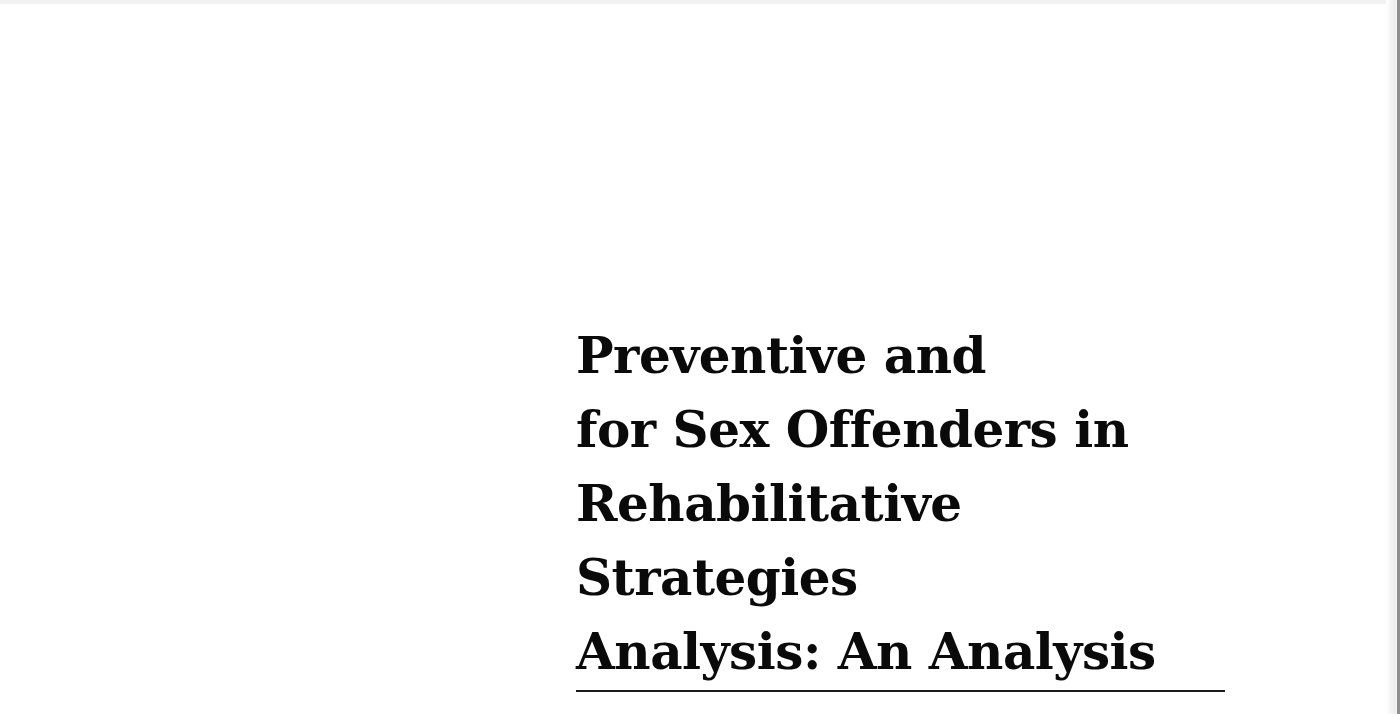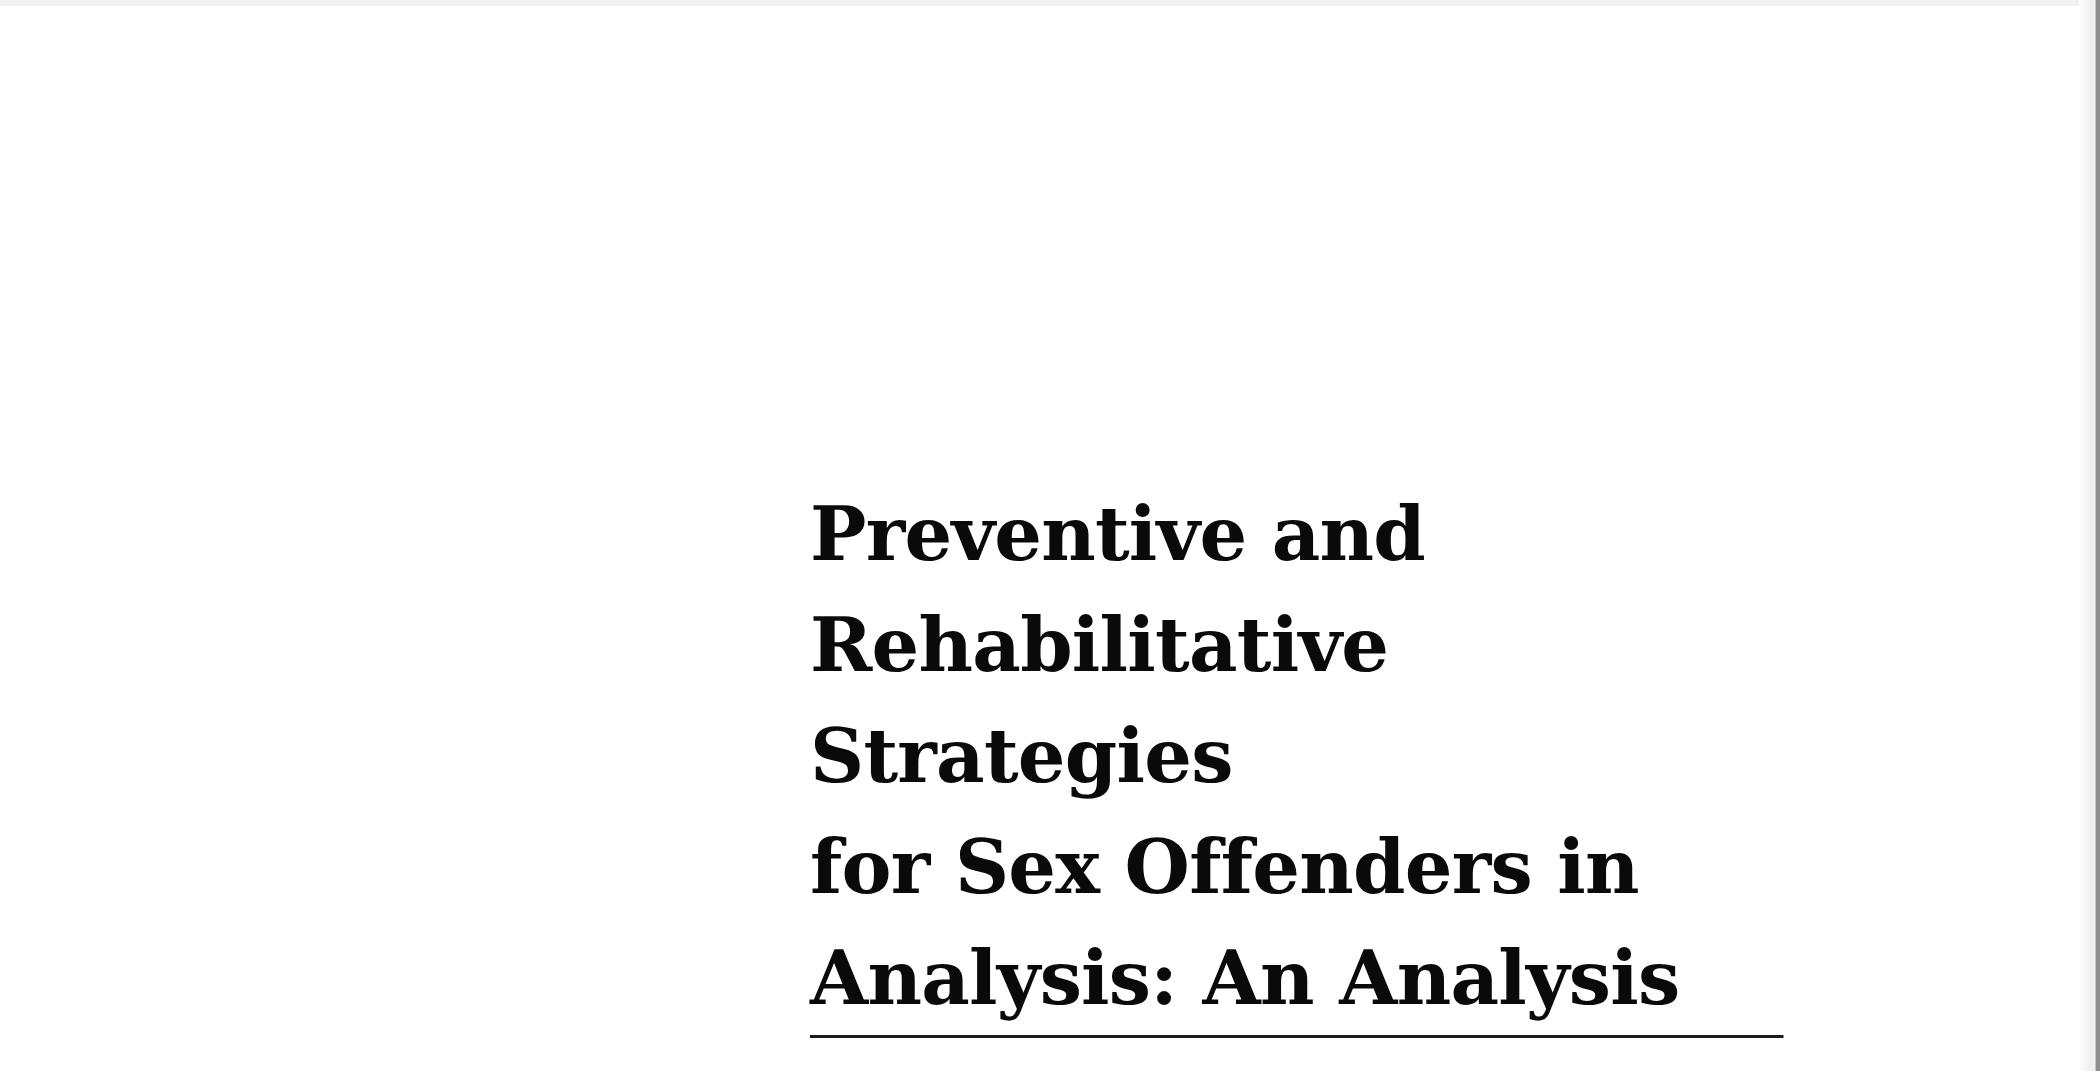--- a/index.html
+++ b/index.html
@@ -44,21 +44,21 @@
     top: 0;
     right: 0;
     width: 3px;
     height: 714px;
     background: #8f8f8f;
   }
 
   
   .doc-block {
     position: absolute;
-    left: 540px;
+    left: 576px;
     top: 319px;
     width: 649px;
   }
 
   .paper-title {
     font-size: 50px;
     line-height: 74px;
     font-weight: 700;
     letter-spacing: -0.5px;
     color: #0a0a0a;
@@ -74,22 +74,22 @@
 </head>
 <body>
 
 <div class="viewport">
 
   <div class="top-edge"></div>
 
   <div class="doc-block">
     <div class="paper-title">
       <div>Preventive and</div>
+      <div>for Sex Offenders in</div>
       <div>Rehabilitative Strategies</div>
-      <div>for Sex Offenders in</div>
       <div>Analysis: An Analysis</div>
     </div>
 
     <hr class="title-divider">
 
   </div>
 
   <div class="right-edge-track"></div>
   <div class="right-edge-bar"></div>
 

